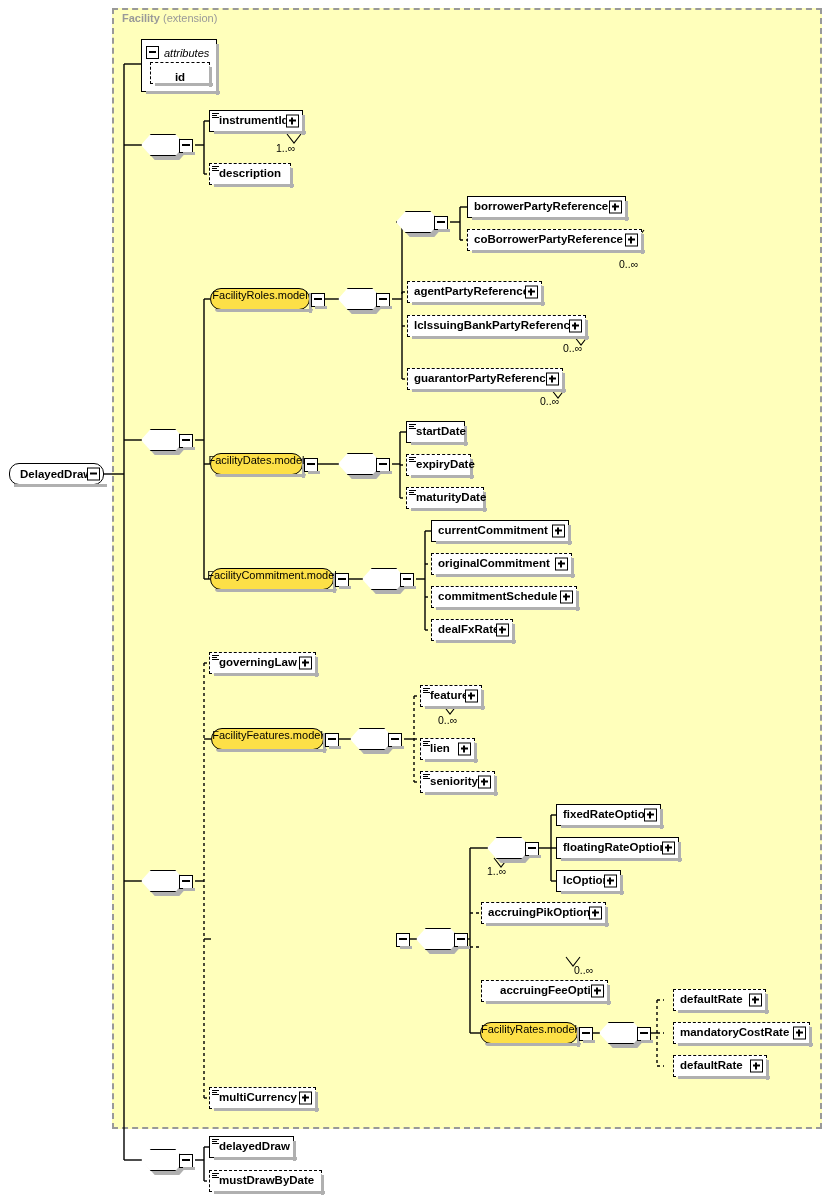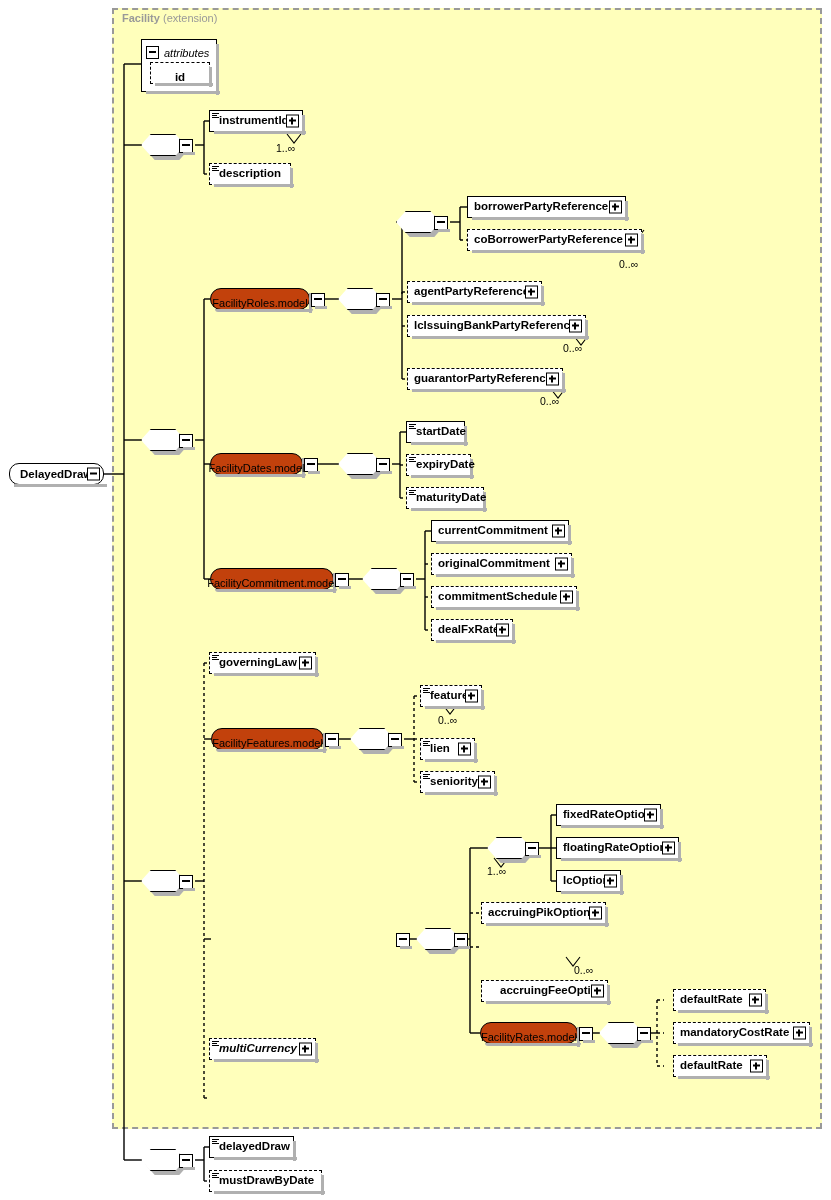--- a/index.html
+++ b/index.html
@@ -57,23 +57,23 @@
     position:absolute;right:3px;top:50%;transform:translateY(-50%);
     width:11px;height:11px;border:1.3px solid #000;background:#fff;
   }
   .expander i{position:absolute;background:#000;display:block;}
   .expander i.h{left:2px;right:2px;top:4.2px;height:1.4px;}
   .expander i.v{top:2px;bottom:2px;left:4.2px;width:1.4px;}
 
   
   .gnode{
     position:absolute;box-sizing:border-box;
-    background:#c2410c;border:1.5px solid #000;
+    background:#fde047;border:1.5px solid #000;
     border-radius:11px;
-    display:flex;align-items:flex-end;justify-content:center;
+    display:flex;align-items:flex-start;justify-content:center;
     font-size:11px;color:#000;white-space:nowrap;
     padding:0 8px;z-index:5;
   }
   .gnode::after{content:"";position:absolute;left:4px;top:100%;width:100%;height:3px;background:#b0b0b0;z-index:-1;border-radius:0 0 6px 6px;}
   .gnode::before{content:"";position:absolute;left:100%;top:4px;width:3px;height:100%;background:#b0b0b0;z-index:-1;}
 
   
   .rootnode{
     position:absolute;box-sizing:border-box;background:#fff;
     border:1.5px solid #000;border-radius:10px;
@@ -679,21 +679,21 @@
   </div>
 
   <div class="node opt" style="left:673px;top:1055px;width:94px;height:22px;padding-left:6px;">
     <span class="lbl">defaultRate</span>
     <span class="expander">
         <i class="h"></i>
         <i class="v"></i>
       </span>
   </div>
 
-  <div class="node opt" style="left:209px;top:1038px;width:107px;height:22px;font-style:italic;">
+  <div class="node opt" style="left:209px;top:1087px;width:107px;height:22px;">
     <span class="tmark">
         <b class="s3"></b>
         <b class="s2"></b>
         <b class="s3"></b>
       </span>
     <span class="lbl">multiCurrency</span>
     <span class="expander">
         <i class="h"></i>
         <i class="v"></i>
       </span>

